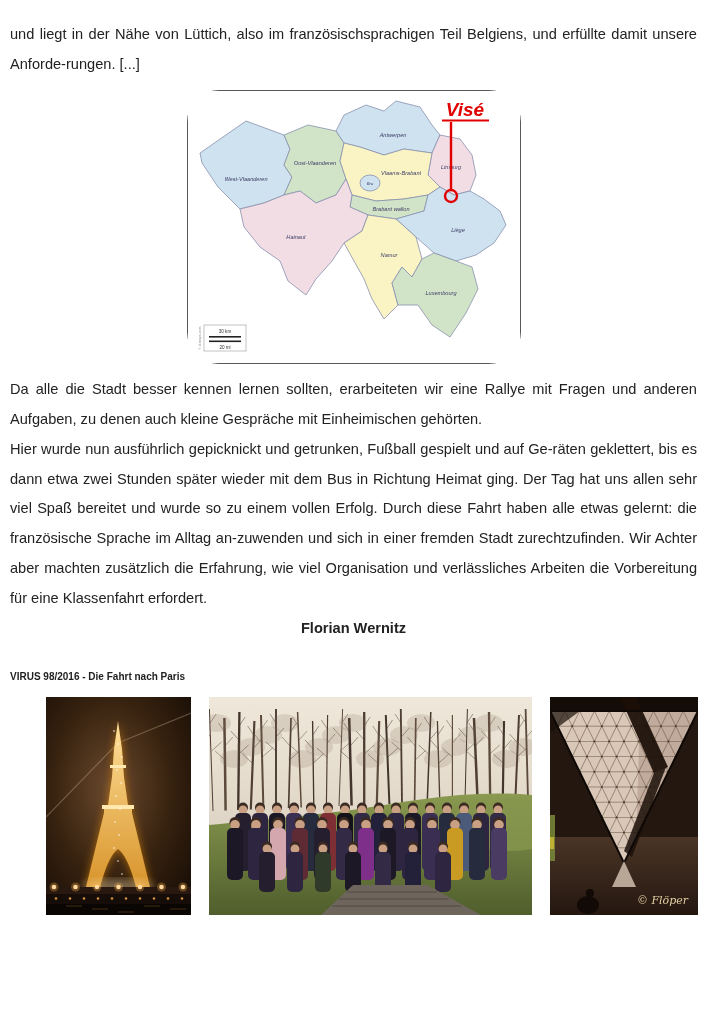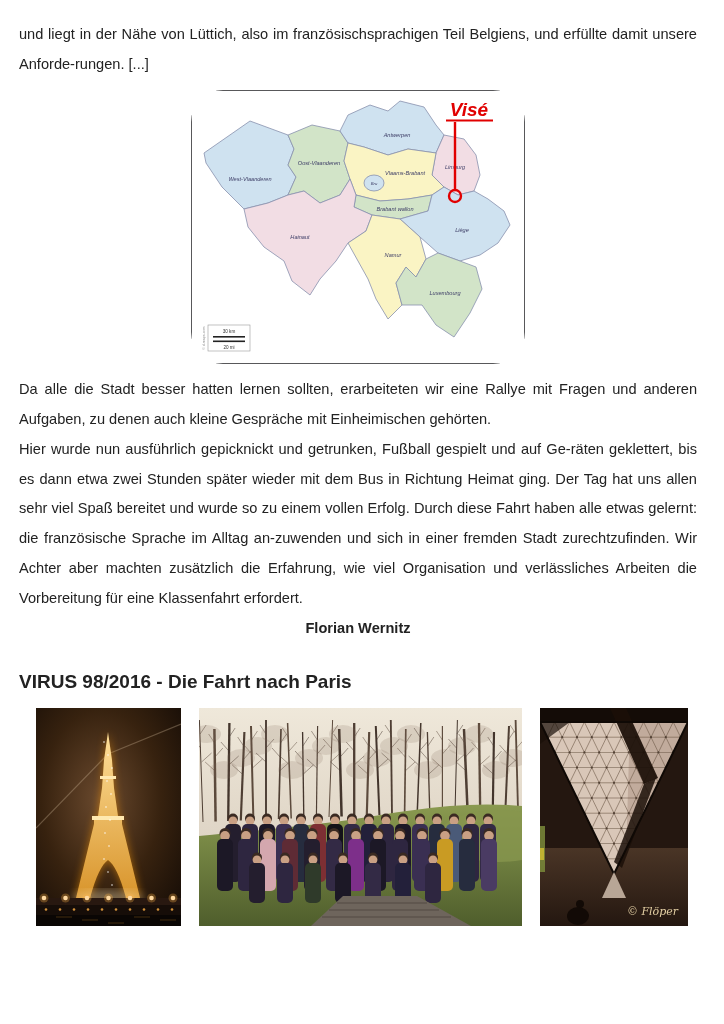--- a/index.html
+++ b/index.html
@@ -1,30 +1,30 @@
 <!DOCTYPE html>
 <html><head>
 <meta charset="utf-8">
 <style>
   html,body{margin:0;padding:0;}
   body{width:724px;height:1024px;background:#ffffff;overflow:hidden;
        font-family:"Liberation Sans",sans-serif;color:#222;}
-  .page{padding:12px 27px 0 19px;}
+  .page{padding:12px 27px 0 10px;}
   .body-text{font-size:14.6px;line-height:2.05;text-align:justify;margin:0;}
   .intro{margin-top:8px;}
   .map-figure{width:332px;height:272px;margin:10px auto 11px auto;border:1px solid #58585a;}
   svg.map{display:block;width:332px;height:272px;background:#fff;}
   .map-label{font-size:5.6px;font-style:italic;fill:#3d3d66;text-anchor:middle;}
   .map-label-small{font-size:4.2px;font-style:italic;fill:#3d3d66;text-anchor:middle;}
   .vise-text{font-size:19px;font-weight:bold;font-style:italic;text-anchor:middle;}
   .scale-text{font-size:4.6px;fill:#333;text-anchor:middle;}
   .attribution-text{font-size:3.6px;fill:#909090;}
   .signature{font-size:14.6px;line-height:2.05;font-weight:bold;text-align:center;margin:0;}
-  .section-heading{font-size:19px;font-weight:bold;margin:27px 0 15px 0;}
-  .photo-row{display:flex;gap:18px;margin-left:17px;}
+  .section-heading{font-size:10px;font-weight:bold;margin:27px 0 15px 0;}
+  .photo-row{display:flex;gap:18px;margin-left:36px;}
   .photo{display:block;height:218px;flex:none;}
   .photo-eiffel{width:145px;}
   .photo-group{width:323px;}
   .photo-pyramid{width:148px;}
   .watermark-text{font-size:11px;font-style:italic;font-family:"DejaVu Serif",serif;
                   fill:#e3cfa4;text-anchor:end;}
 </style>
 </head>
 <body>
 
@@ -70,21 +70,21 @@
         <rect x="16" y="234" width="42" height="26" fill="#ffffff" stroke="#999" stroke-width="0.6"></rect>
         <text class="scale-text" x="37" y="242">30 km</text>
         <rect x="21" y="245" width="32" height="1.6" fill="#222"></rect>
         <rect x="21" y="249.5" width="32" height="1.6" fill="#222"></rect>
         <text class="scale-text" x="37" y="257.5">20 mi</text>
         <text class="attribution-text" transform="translate(13,259) rotate(-90)">© d-maps.com</text>
       </g>
     </svg>
   </figure>
 
-  <p class="body-text">Da alle die Stadt besser hatten lernen sollten, erarbeiteten wir eine Rallye mit Fragen und anderen Aufgaben, zu denen auch kleine Gespräche mit Einheimischen gehörten.</p>
+  <p class="body-text">Da alle die Stadt besser kennen lernen sollten, erarbeiteten wir eine Rallye mit Fragen und anderen Aufgaben, zu denen auch kleine Gespräche mit Einheimischen gehörten.</p>
   <p class="body-text">Hier wurde nun ausführlich gepicknickt und getrunken, Fußball gespielt und auf Ge-räten geklettert, bis es dann etwa zwei Stunden später wieder mit dem Bus in Richtung Heimat ging. Der Tag hat uns allen sehr viel Spaß bereitet und wurde so zu einem vollen Erfolg. Durch diese Fahrt haben alle etwas gelernt: die französische Sprache im Alltag an-zuwenden und sich in einer fremden Stadt zurechtzufinden. Wir Achter aber machten zusätzlich die Erfahrung, wie viel Organisation und verlässliches Arbeiten die Vorbereitung für eine Klassenfahrt erfordert.</p>
   <p class="signature">Florian Wernitz</p>
 
   <h2 class="section-heading">VIRUS 98/2016 - Die Fahrt nach Paris</h2>
 
   <div class="photo-row">
 
     <svg class="photo photo-eiffel" viewBox="0 0 145 218">
       <defs>
         <radialGradient id="sky1" cx="45%" cy="42%" r="75%">

